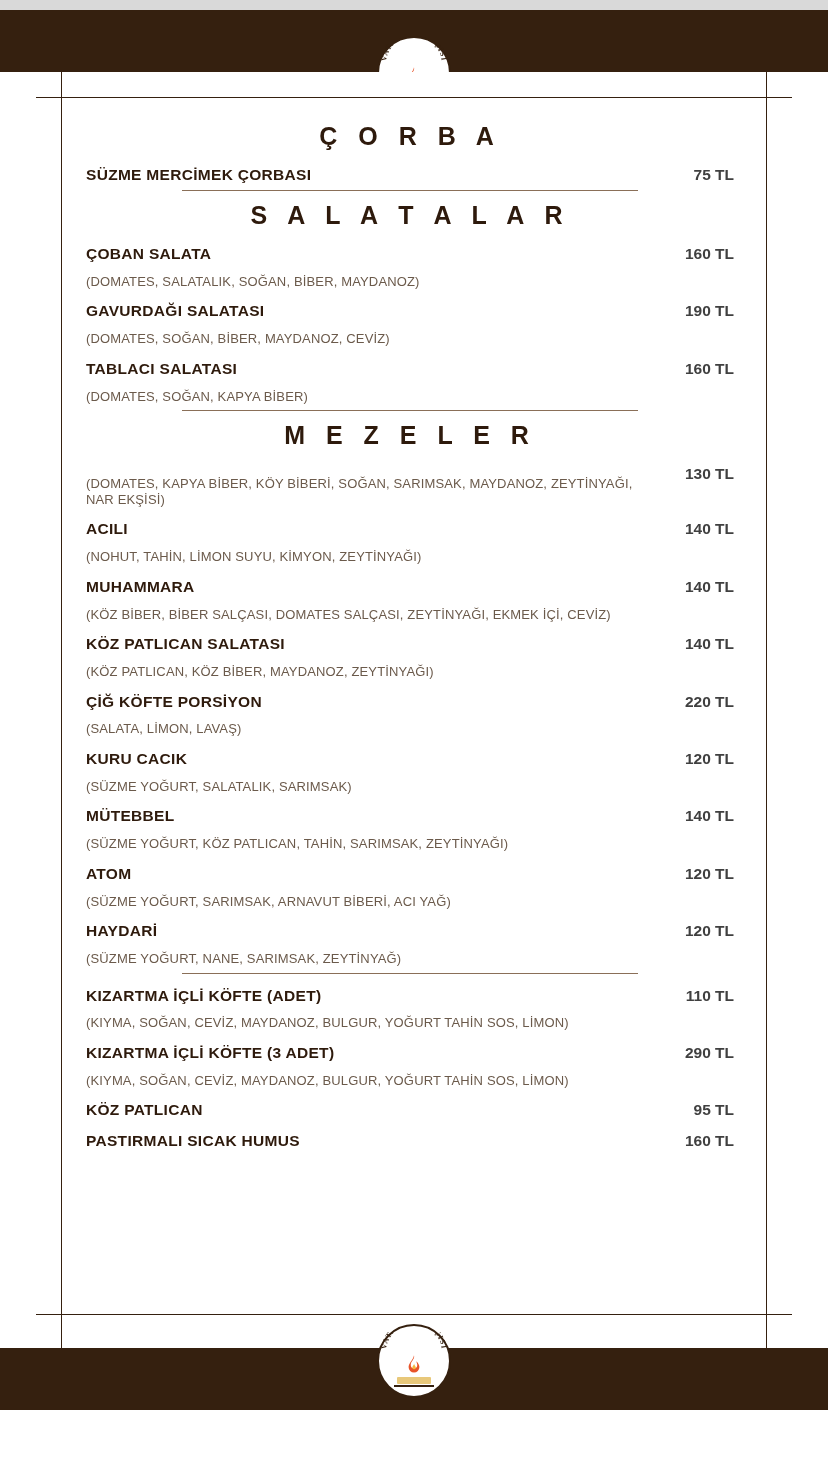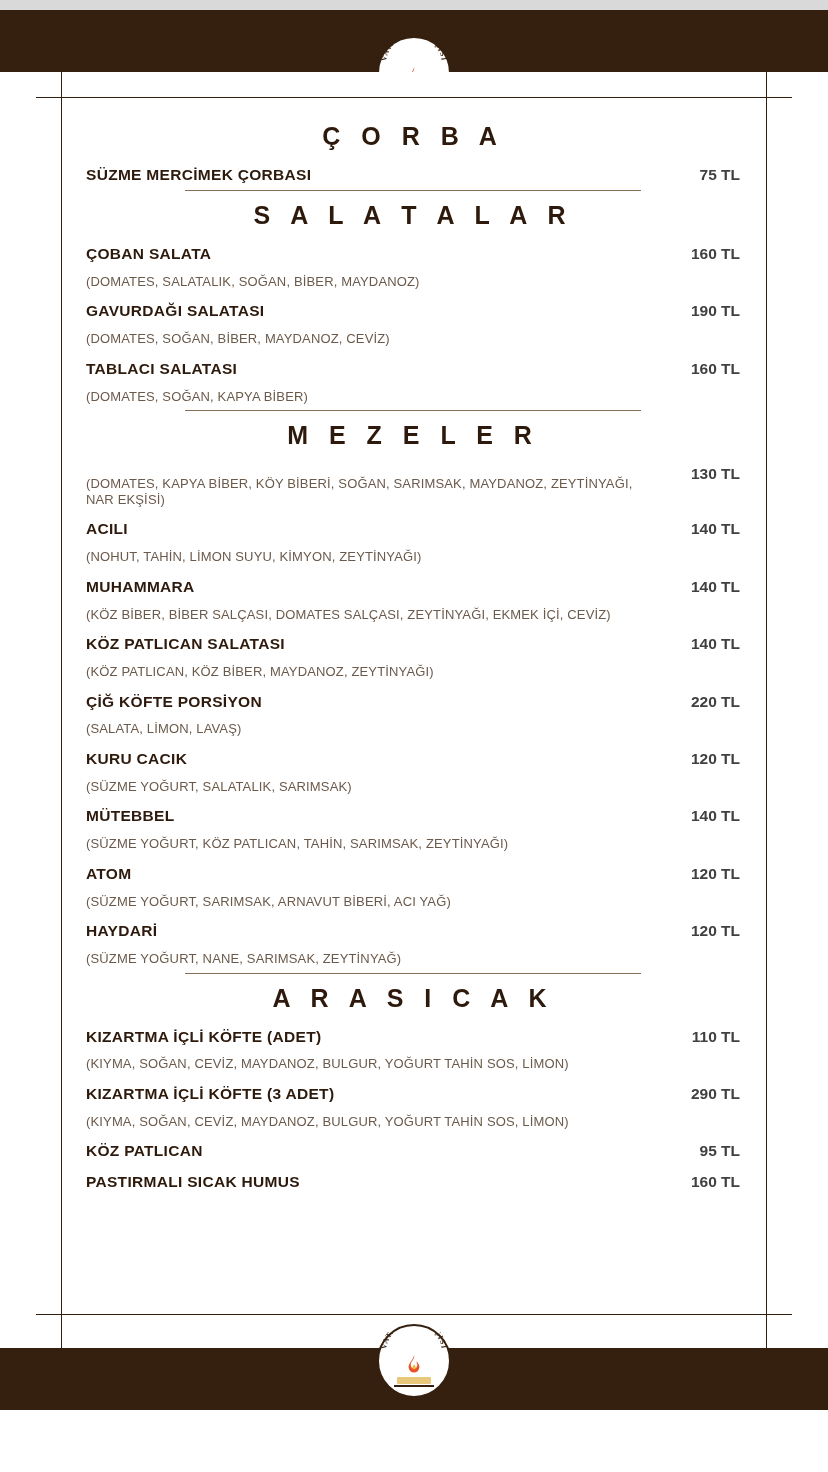--- a/index.html
+++ b/index.html
@@ -123,21 +123,21 @@
     left: 36px;
     right: 36px;
     bottom: 33px;
     height: 1px;
     background: #35200f;
   }
 
   .menu {
     position: absolute;
     left: 86px;
-    right: 88px;
+    right: 94px;
     top: 40px;
   }
   .section-title {
     text-align: center;
     font-size: 25px;
     font-weight: bold;
     letter-spacing: 7px;
     color: #2e1a0c;
     margin: 10px 0 8px 0;
   }
@@ -305,21 +305,20 @@
           <div class="item-price">120 TL</div>
         </div>
         <div class="item">
           <div class="item-left">
             <div class="item-name">HAYDARİ</div>
             <div class="item-desc">(SÜZME YOĞURT, NANE, SARIMSAK, ZEYTİNYAĞ)</div>
           </div>
           <div class="item-price">120 TL</div>
         </div>
         <div class="rule-above-title"></div>
-        <div class="section-title">A R A   S I C A K</div>
         <div class="item">
           <div class="item-left">
             <div class="item-name">KIZARTMA İÇLİ KÖFTE (ADET)</div>
             <div class="item-desc">(KIYMA, SOĞAN, CEVİZ, MAYDANOZ, BULGUR, YOĞURT TAHİN SOS, LİMON)</div>
           </div>
           <div class="item-price">110 TL</div>
         </div>
         <div class="item">
           <div class="item-left">
             <div class="item-name">KIZARTMA İÇLİ KÖFTE (3 ADET)</div>

